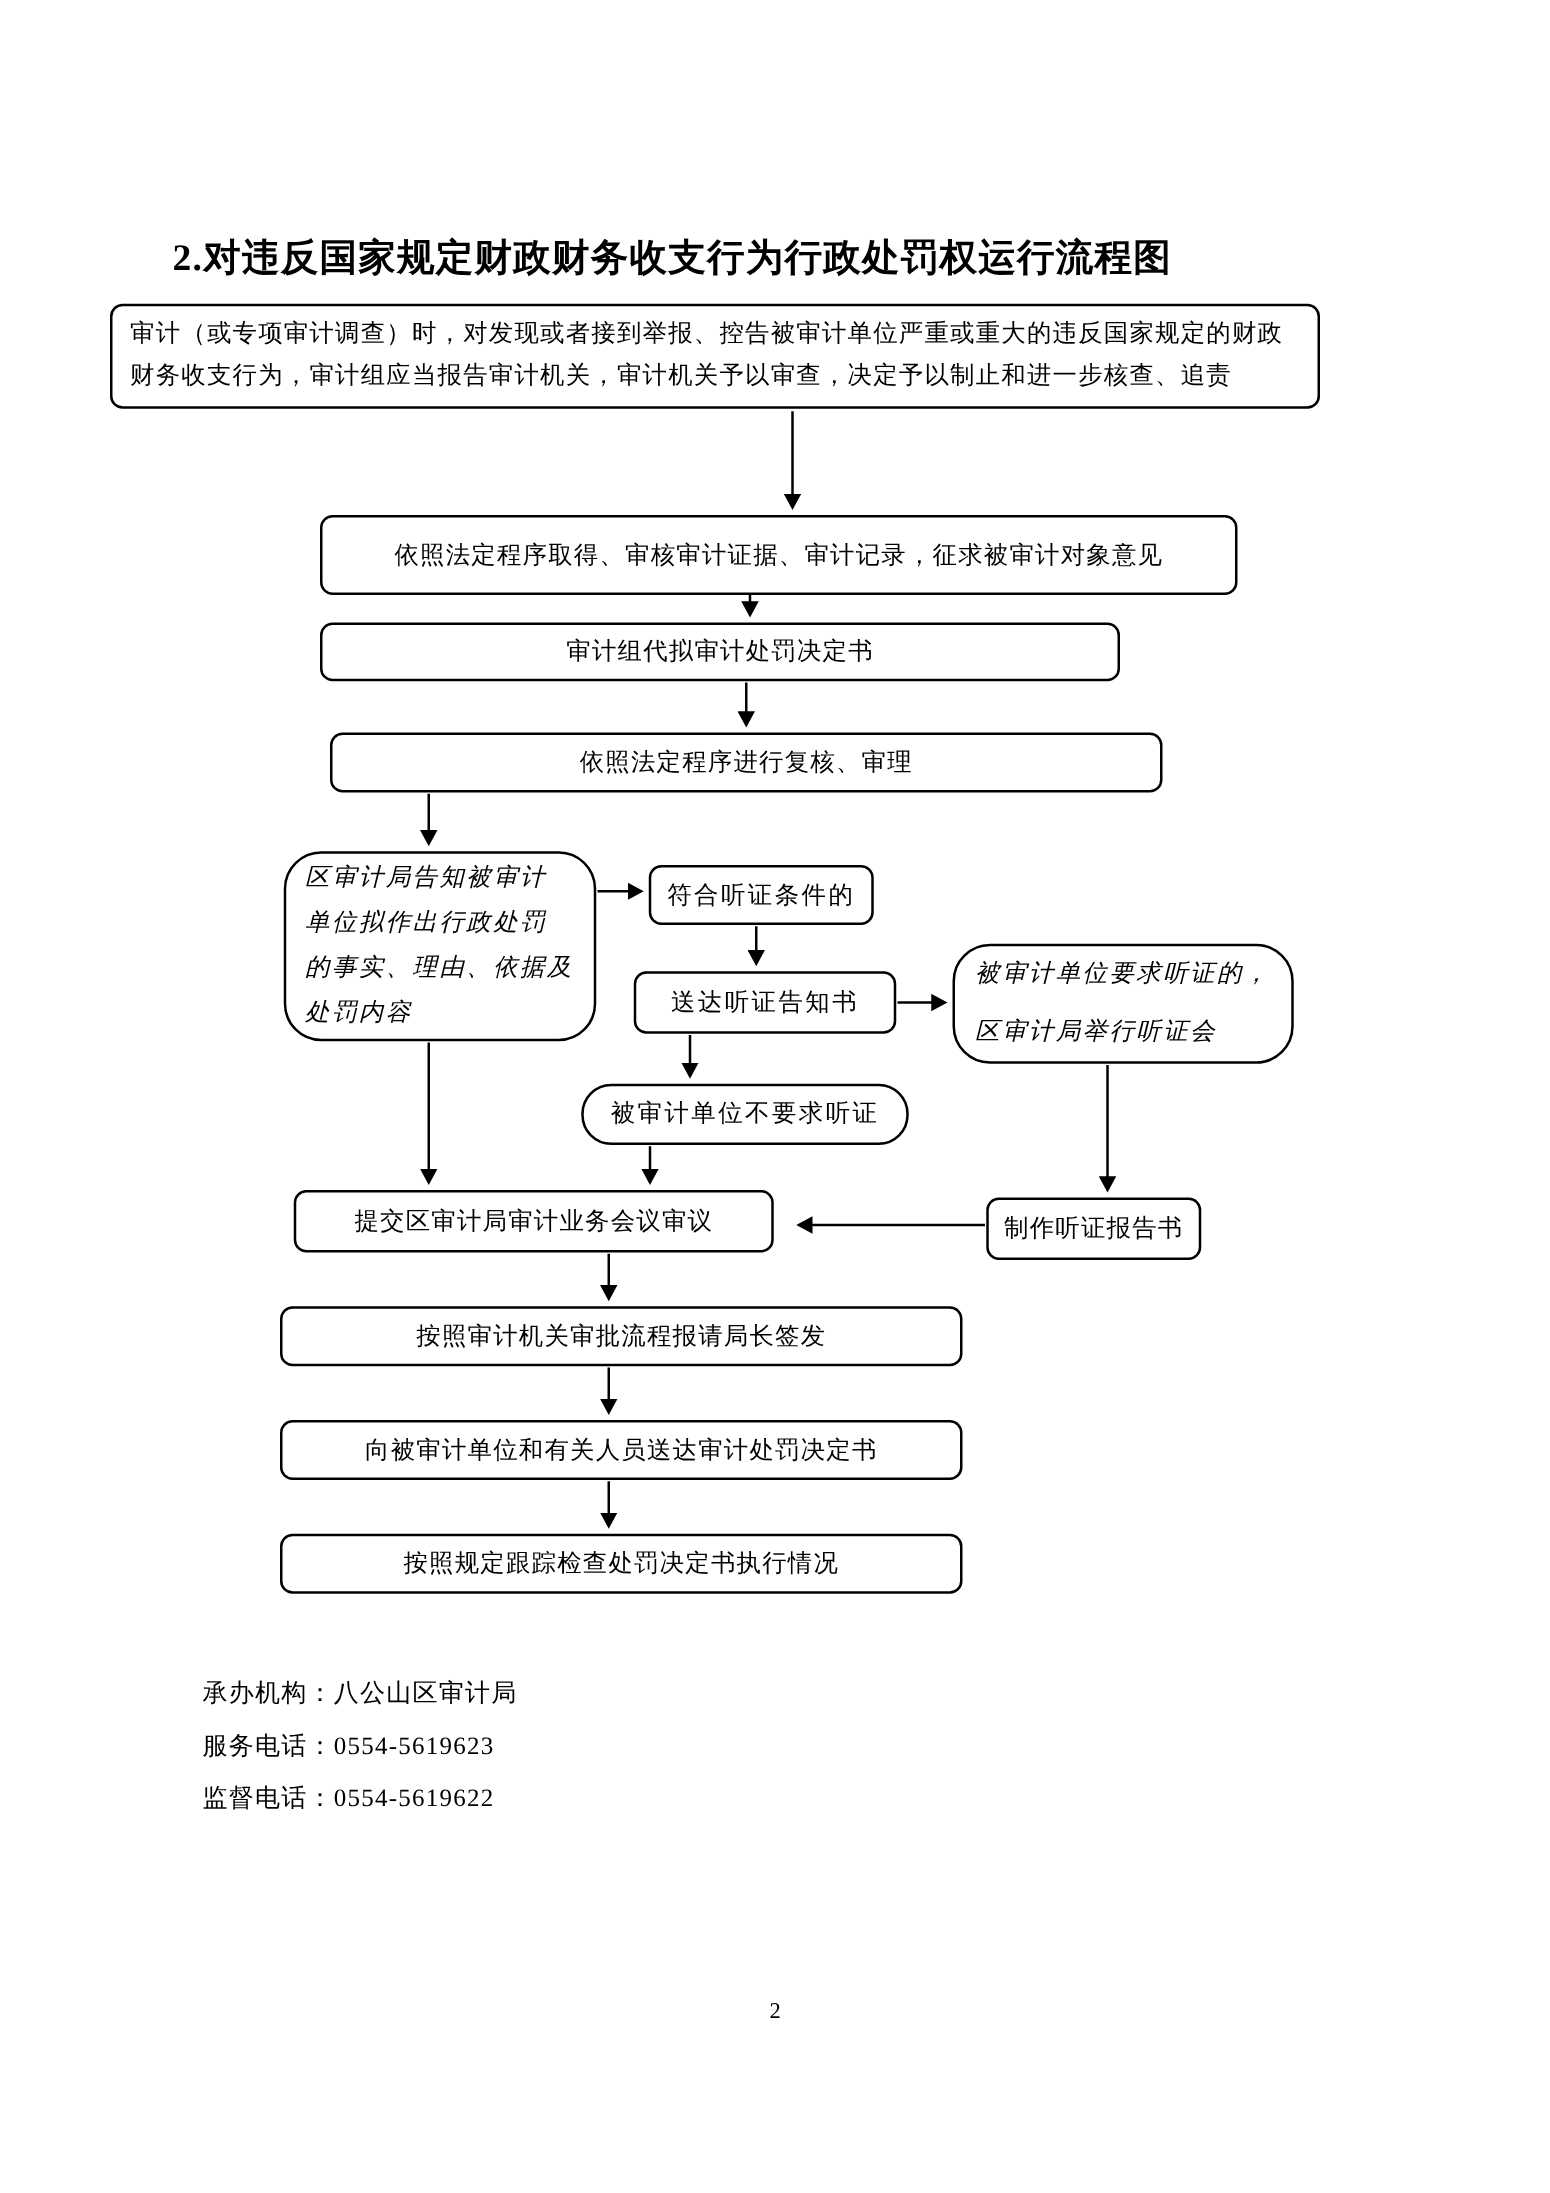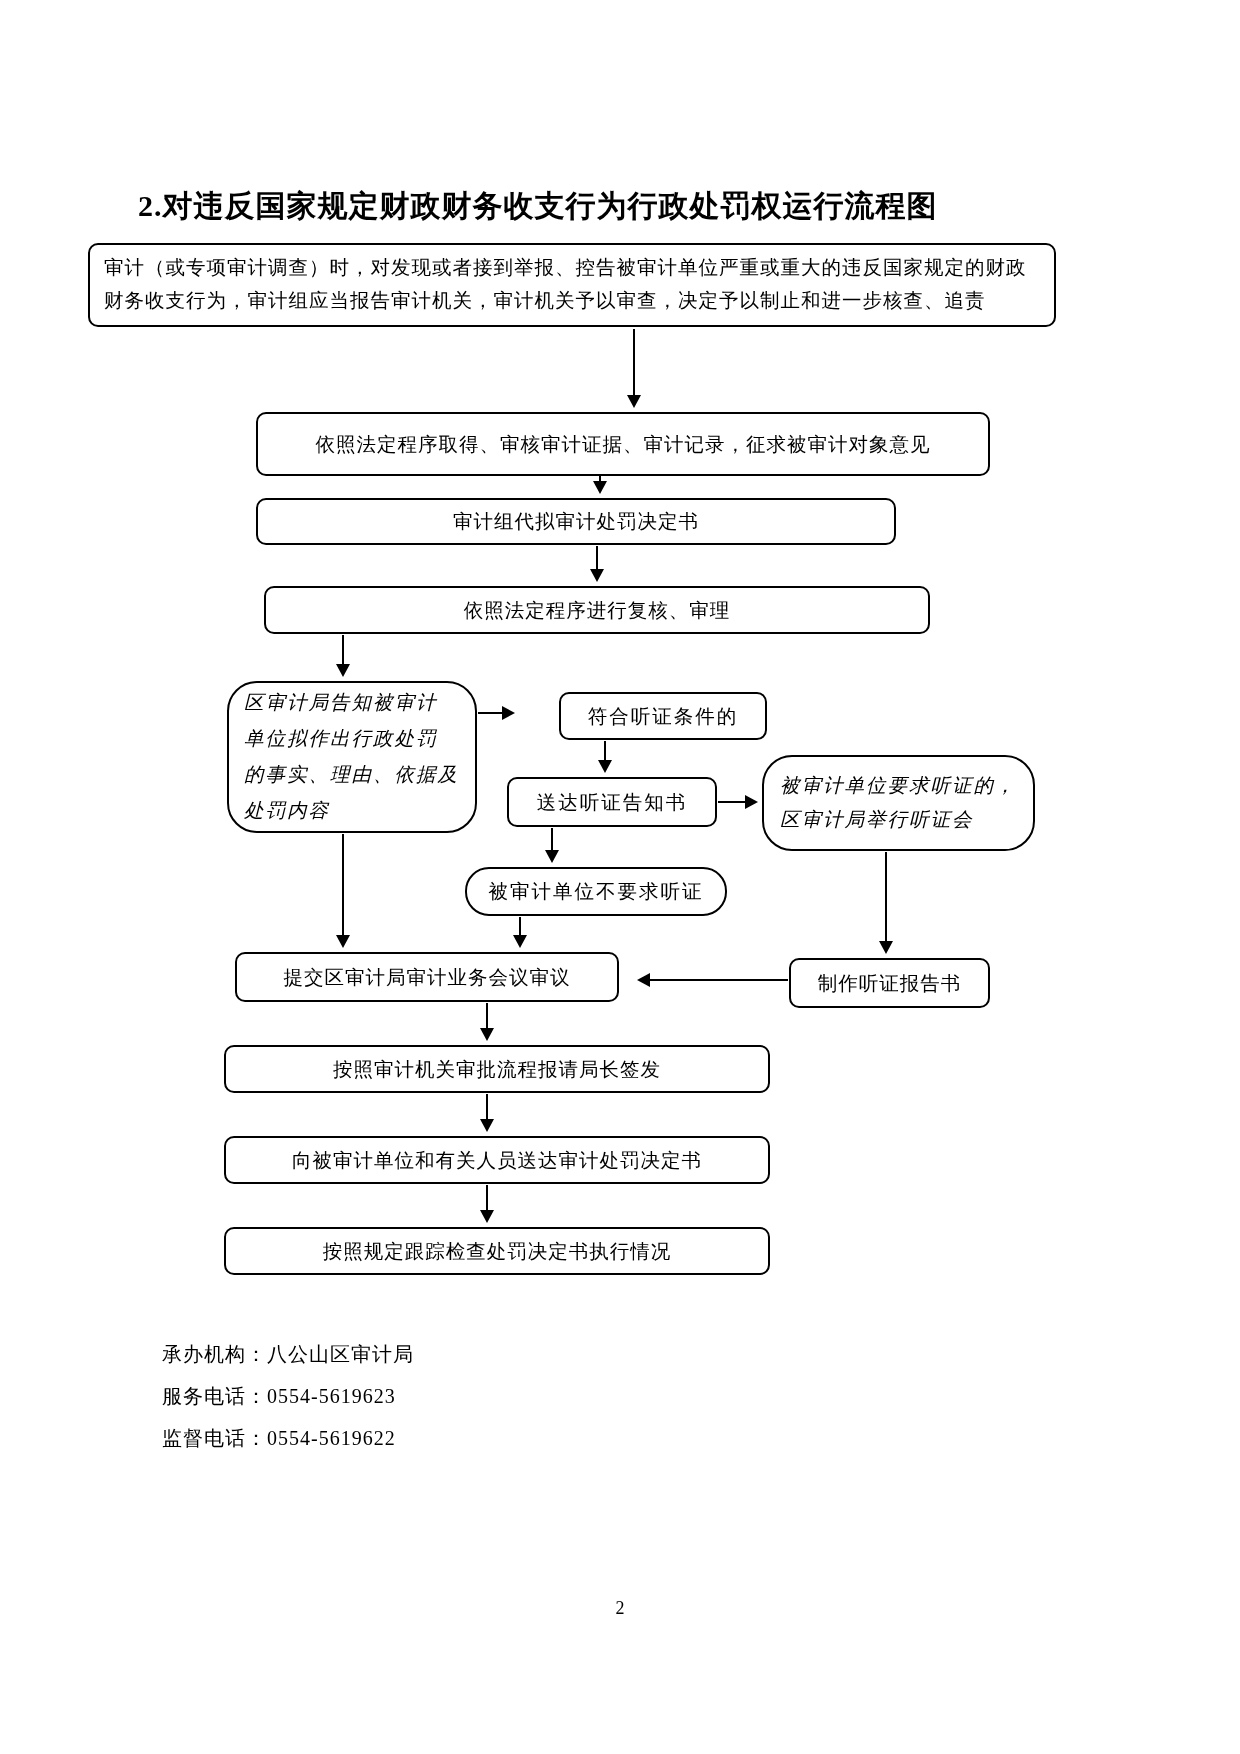--- a/index.html
+++ b/index.html
@@ -42,26 +42,26 @@
     text-align: left;
   }
   .node--pre { white-space: pre-line; }
   .node--bigradius { border-radius: 30px; font-style: italic; }
 
   #n-start   { left: 88px;  top: 243px; width: 968px; height: 84px;  padding: 6px 14px; align-items: flex-start; }
   #n-evidence{ left: 256px; top: 412px; width: 734px; height: 64px; }
   #n-draft   { left: 256px; top: 498px; width: 640px; height: 47px; }
   #n-review  { left: 264px; top: 586px; width: 666px; height: 48px; }
   #n-inform  { left: 227px; top: 681px; width: 250px; height: 152px; padding: 8px 15px; line-height: 36px; letter-spacing: 2px; }
-  #n-eligible{ left: 519px; top: 692px; width: 208px; height: 48px; letter-spacing: 2px; margin-left: 40px; }
+  #n-eligible{ left: 519px; top: 692px; width: 180px; height: 48px; letter-spacing: 2px; }
   #n-notice  { left: 507px; top: 777px; width: 210px; height: 50px; letter-spacing: 2px; }
-  #n-held    { left: 762px; top: 755px; width: 273px; height: 96px; padding: 4px 16px; line-height: 34px; letter-spacing: 2px; }
+  #n-held    { left: 762px; top: 755px; width: 273px; height: 96px; padding: 4px 16px; line-height: 46px; letter-spacing: 2px; }
   #n-nohear  { left: 465px; top: 867px; width: 262px; height: 49px; letter-spacing: 2px; border-radius: 24px; }
   #n-submit  { left: 235px; top: 952px; width: 384px; height: 50px; }
-  #n-report  { left: 789px; top: 958px; width: 201px; height: 50px; }
+  #n-report  { left: 789px; top: 958px; width: 172px; height: 50px; }
   #n-approve { left: 224px; top: 1045px; width: 546px; height: 48px; }
   #n-deliver { left: 224px; top: 1136px; width: 546px; height: 48px; }
   #n-track   { left: 224px; top: 1227px; width: 546px; height: 48px; }
 
   .connectors {
     position: absolute;
     left: 0; top: 0;
     width: 1240px;
     height: 1754px;
     pointer-events: none;

